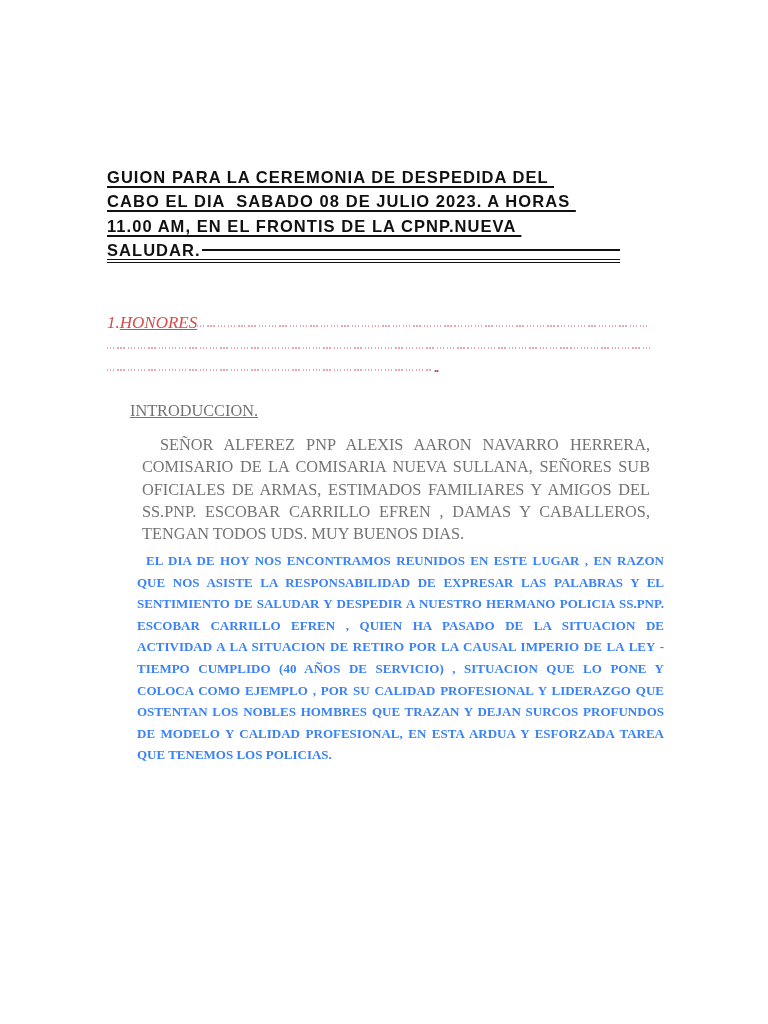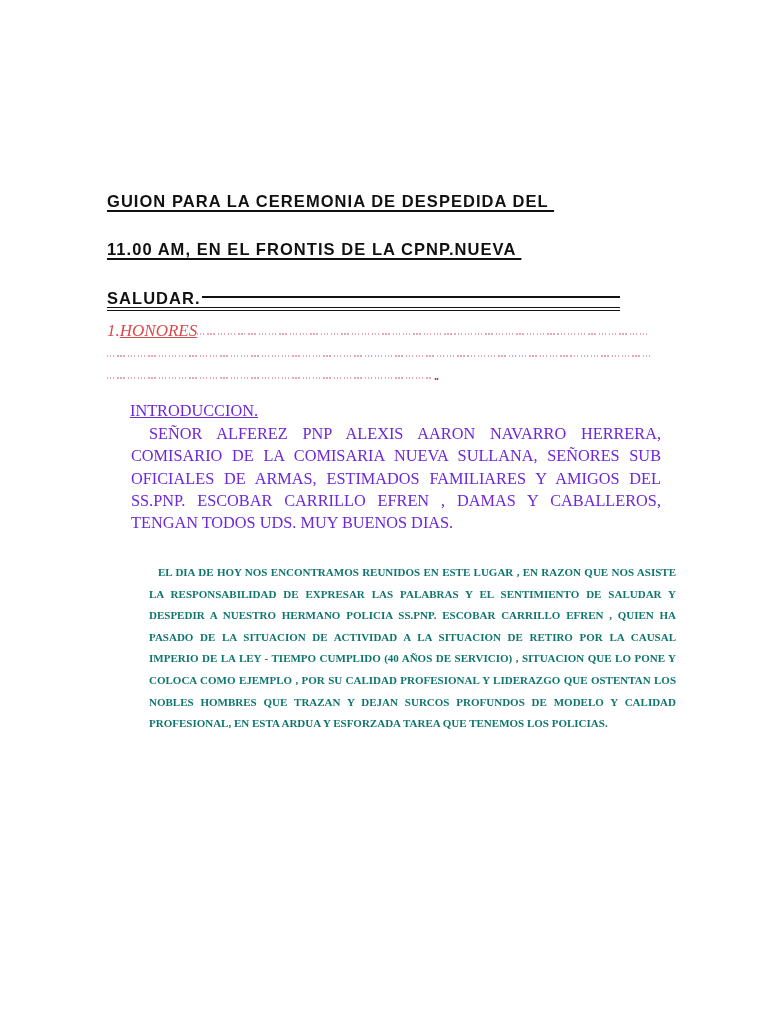--- a/index.html
+++ b/index.html
@@ -32,21 +32,20 @@
       line-height: 24.4px;
       letter-spacing: 1.05px;
       color: #111111;
     }
     .title .tl {
       display: block;
       white-space: pre;
       text-decoration: underline;
       text-decoration-thickness: 1.5px;
       text-underline-offset: 3px;
-      margin-top: 24px;
     }
     .title .tl.last {
       text-decoration: none;
       position: relative;
     }
     .title .tl.last .dash-rule {
       display: inline-block;
       vertical-align: middle;
       width: 418px;
       height: 2px;
@@ -61,21 +60,21 @@
       top: 21px;
       width: 513px;
       height: 4px;
       border-top: 1.5px solid #111;
       border-bottom: 1.5px solid #111;
       box-sizing: border-box;
     }
     .honores {
       position: absolute;
       left: 107px;
-      top: 320px;
+      top: 312px;
       width: 550px;
       font-family: "Liberation Serif", serif;
       color: #d84a4a;
     }
     .honores .hline {
       height: 22px;
       line-height: 22px;
       white-space: nowrap;
       overflow: hidden;
       position: relative;
@@ -108,62 +107,63 @@
       margin-left: 2px;
     }
     .intro {
       position: absolute;
       left: 130px;
       top: 400px;
       width: 532px;
       font-family: "Liberation Serif", serif;
       font-size: 16.3px;
       line-height: 22.2px;
-      color: #6d28d9;
+      color: #737373;
     }
     .intro .heading {
       text-decoration: underline;
       text-decoration-thickness: 1px;
       display: block;
     }
     .intro .para {
       text-align: justify;
       text-align-last: left;
-      margin: 1px;
+      margin: 12px;
     }
     .intro .para .indent {
       display: inline-block;
       width: 18px;
     }
     .body-para {
       position: absolute;
       left: 133px;
       top: 546px;
       width: 527px;
       font-family: "Liberation Serif", serif;
       font-weight: bold;
-      font-size: 11px;
+      font-size: 13px;
       line-height: 21.6px;
-      color: #0f766e;
+      color: #3b82f6;
       text-align: justify;
       text-align-last: left;
-      margin: 16px;
+      margin: 4px;
     }
     .body-para .indent {
       display: inline-block;
       width: 9px;
     }
   </style>
 </head>
 <body>
 
 <div class="page">
 
   <div class="title">
     <span class="tl">GUION PARA LA CEREMONIA DE DESPEDIDA DEL </span>
+    <span class="tl">CABO EL DIA  SABADO 08 DE JULIO 2023. A HORAS </span>
     <span class="tl">11.00 AM, EN EL FRONTIS DE LA CPNP.NUEVA </span>
     <span class="tl last"><span>SALUDAR.</span><span class="dash-rule"></span><span class="under"></span></span>
   </div>
 
   <div class="honores">
     <div class="hline">
       <span class="num">1.</span><span class="lbl">HONORES</span><span class="dots" style="width:450px;"></span>
     </div>
     <div class="hline">
       <span class="dots" style="width:545px;"></span>

